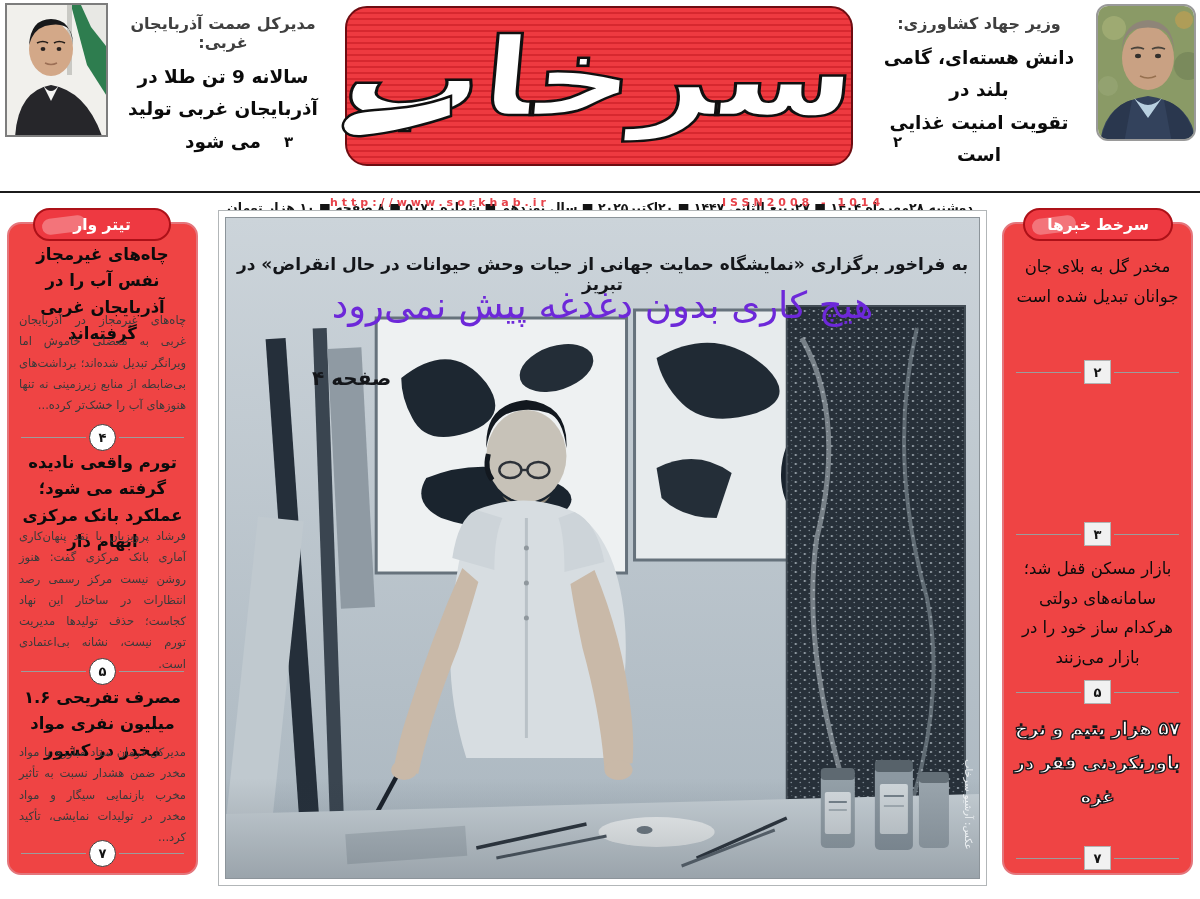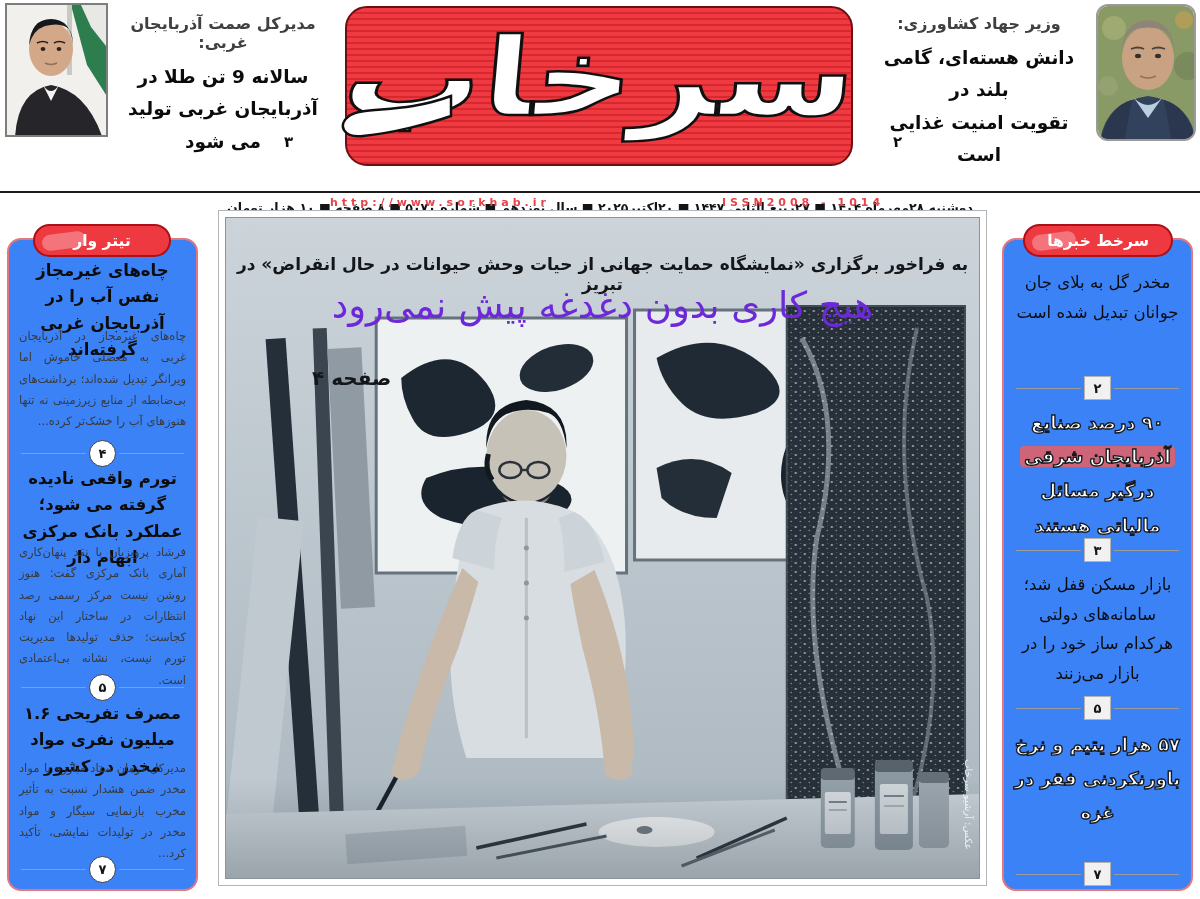--- a/index.html
+++ b/index.html
@@ -87,21 +87,21 @@
   }
   #photo-credit {
     position:absolute; right:5px; bottom:28px;
     writing-mode: vertical-rl;
     font-size:10px; color:#f2f5f7; opacity:.95; direction:rtl;
   }
 
   
   .sidebar {
     position:absolute; top:222px; height:653px; width:191px;
-    border:2px solid #e4767c; border-radius:14px; background:#3b82f6;margin-top:16px;
+    border:2px solid #e4767c; border-radius:14px; background:#ef4444;
   }
   #left-sidebar { left:7px; }
   #right-sidebar { left:1002px; }
   .pill {
     position:absolute; top:-16px; height:33px;
     border-radius:17px;
     background:#ee3941;
     border:2.5px solid #ad1118;
     color:#fff; font-weight:bold; font-size:15.5px;
     display:flex; align-items:center; justify-content:center;
@@ -360,23 +360,20 @@
 </div>
 
 <div id="right-sidebar" class="sidebar">
   <div id="right-pill" class="pill">سرخط خبرها</div>
 
   <div id="rs-i1" class="sb-item rs-title">مخدر گل به بلای جان جوانان تبدیل شده است</div>
   <div id="rs-d1" class="divider">
     <span class="sq">۲</span>
   </div>
 
-  <div id="rs-i2" class="sb-item rs-outline">
-    <span>۹۰ درصد صنایع </span><span class="hl-red">آذربایجان شرقی</span><span> درگیر مسائل مالیاتی هستند</span>
-  </div>
   <div id="rs-d2" class="divider">
     <span class="sq">۳</span>
   </div>
 
   <div id="rs-i3" class="sb-item rs-title">بازار مسکن قفل شد؛ سامانه‌های دولتی هرکدام ساز خود را در بازار می‌زنند</div>
   <div id="rs-d3" class="divider">
     <span class="sq">۵</span>
   </div>
 
   <div id="rs-i4" class="sb-item rs-outline">۵۷ هزار یتیم و نرخ باورنکردنی فقر در غزه</div>

